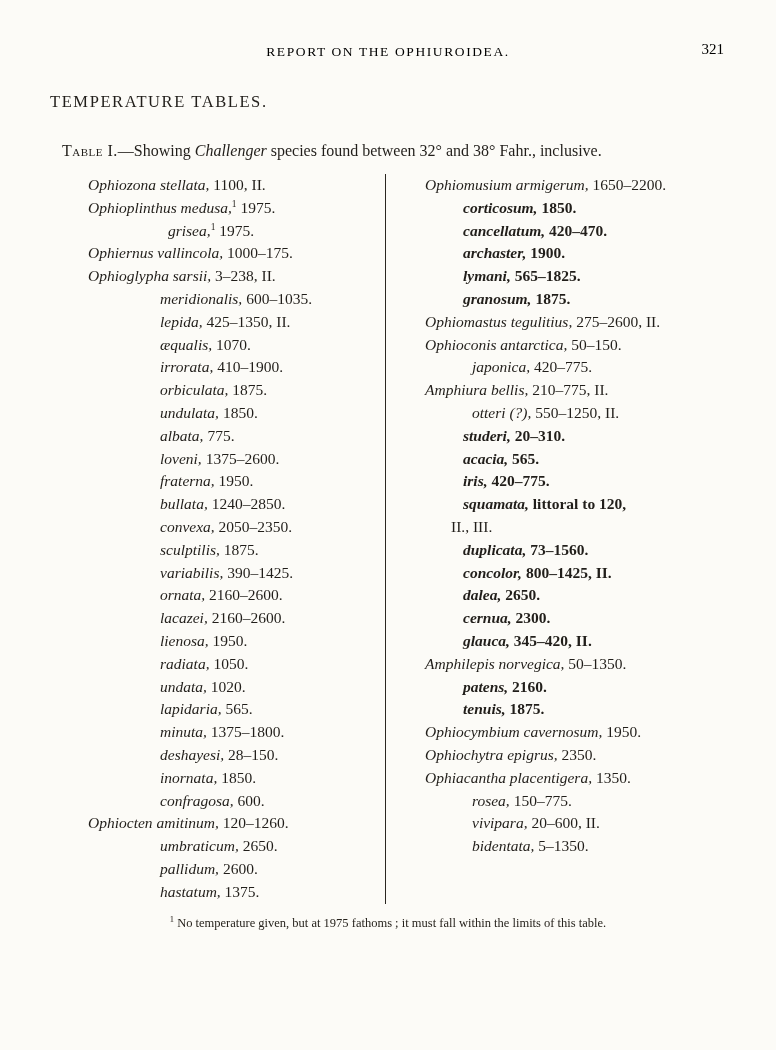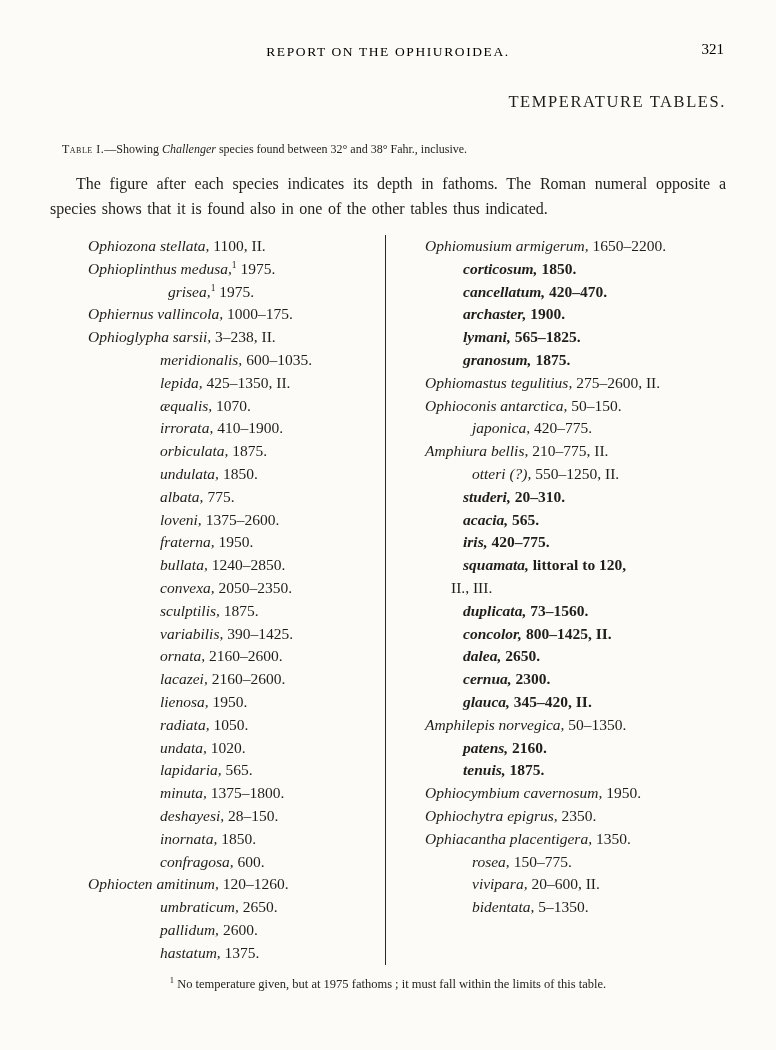--- a/index.html
+++ b/index.html
@@ -22,27 +22,27 @@
     color:#000000;
   }
   .page-num {
     position:absolute;
     right:2px; top:-3px;
     font-size:15px;
     letter-spacing:0;
   }
   .section-title {
     margin-top:32px;
-    text-align:right;
+    text-align:left;
     font-size:16.5px;
     letter-spacing:1.6px;
   }
   .caption {
     margin-top:30px;
-    font-size:12px;
+    font-size:16px;
     text-indent:12px;
   }
   .caption .sc { font-variant:small-caps; letter-spacing:0.5px; }
   .caption .it { font-style:italic; }
   .intro {
     margin-top:14px;
     font-size:16px;
     line-height:25px;
     text-align:justify;
     text-indent:26px;
@@ -87,21 +87,20 @@
 
   <header class="running-head">
     <span class="rh-text">REPORT ON THE OPHIUROIDEA.</span>
     <span class="page-num">321</span>
   </header>
 
   <div class="section-title">TEMPERATURE TABLES.</div>
 
   <p class="caption"><span class="sc">Table I.</span><span>—Showing </span><span class="it">Challenger</span><span> species found between 32° and 38° Fahr., inclusive.</span></p>
 
-  <p class="intro">The figure after each species indicates its depth in fathoms. The Roman numeral opposite a species shows that it is found also in one of the other tables thus indicated.</p>
 
   <div class="columns">
     <div class="col left" id="col-left">
         <div class="row ind0"><span class="sp">Ophiozona stellata,</span><span class="val"> 1100, II.</span></div>
         <div class="row ind0"><span class="sp">Ophioplinthus medusa,</span><sup>1</sup><span class="val"> 1975.</span></div>
         <div class="row ind2"><span class="sp">grisea,</span><sup>1</sup><span class="val"> 1975.</span></div>
         <div class="row ind0"><span class="sp">Ophiernus vallincola,</span><span class="val"> 1000–175.</span></div>
         <div class="row ind0"><span class="sp">Ophioglypha sarsii,</span><span class="val"> 3–238, II.</span></div>
         <div class="row ind1"><span class="sp">meridionalis,</span><span class="val"> 600–1035.</span></div>
         <div class="row ind1"><span class="sp">lepida,</span><span class="val"> 425–1350, II.</span></div>

